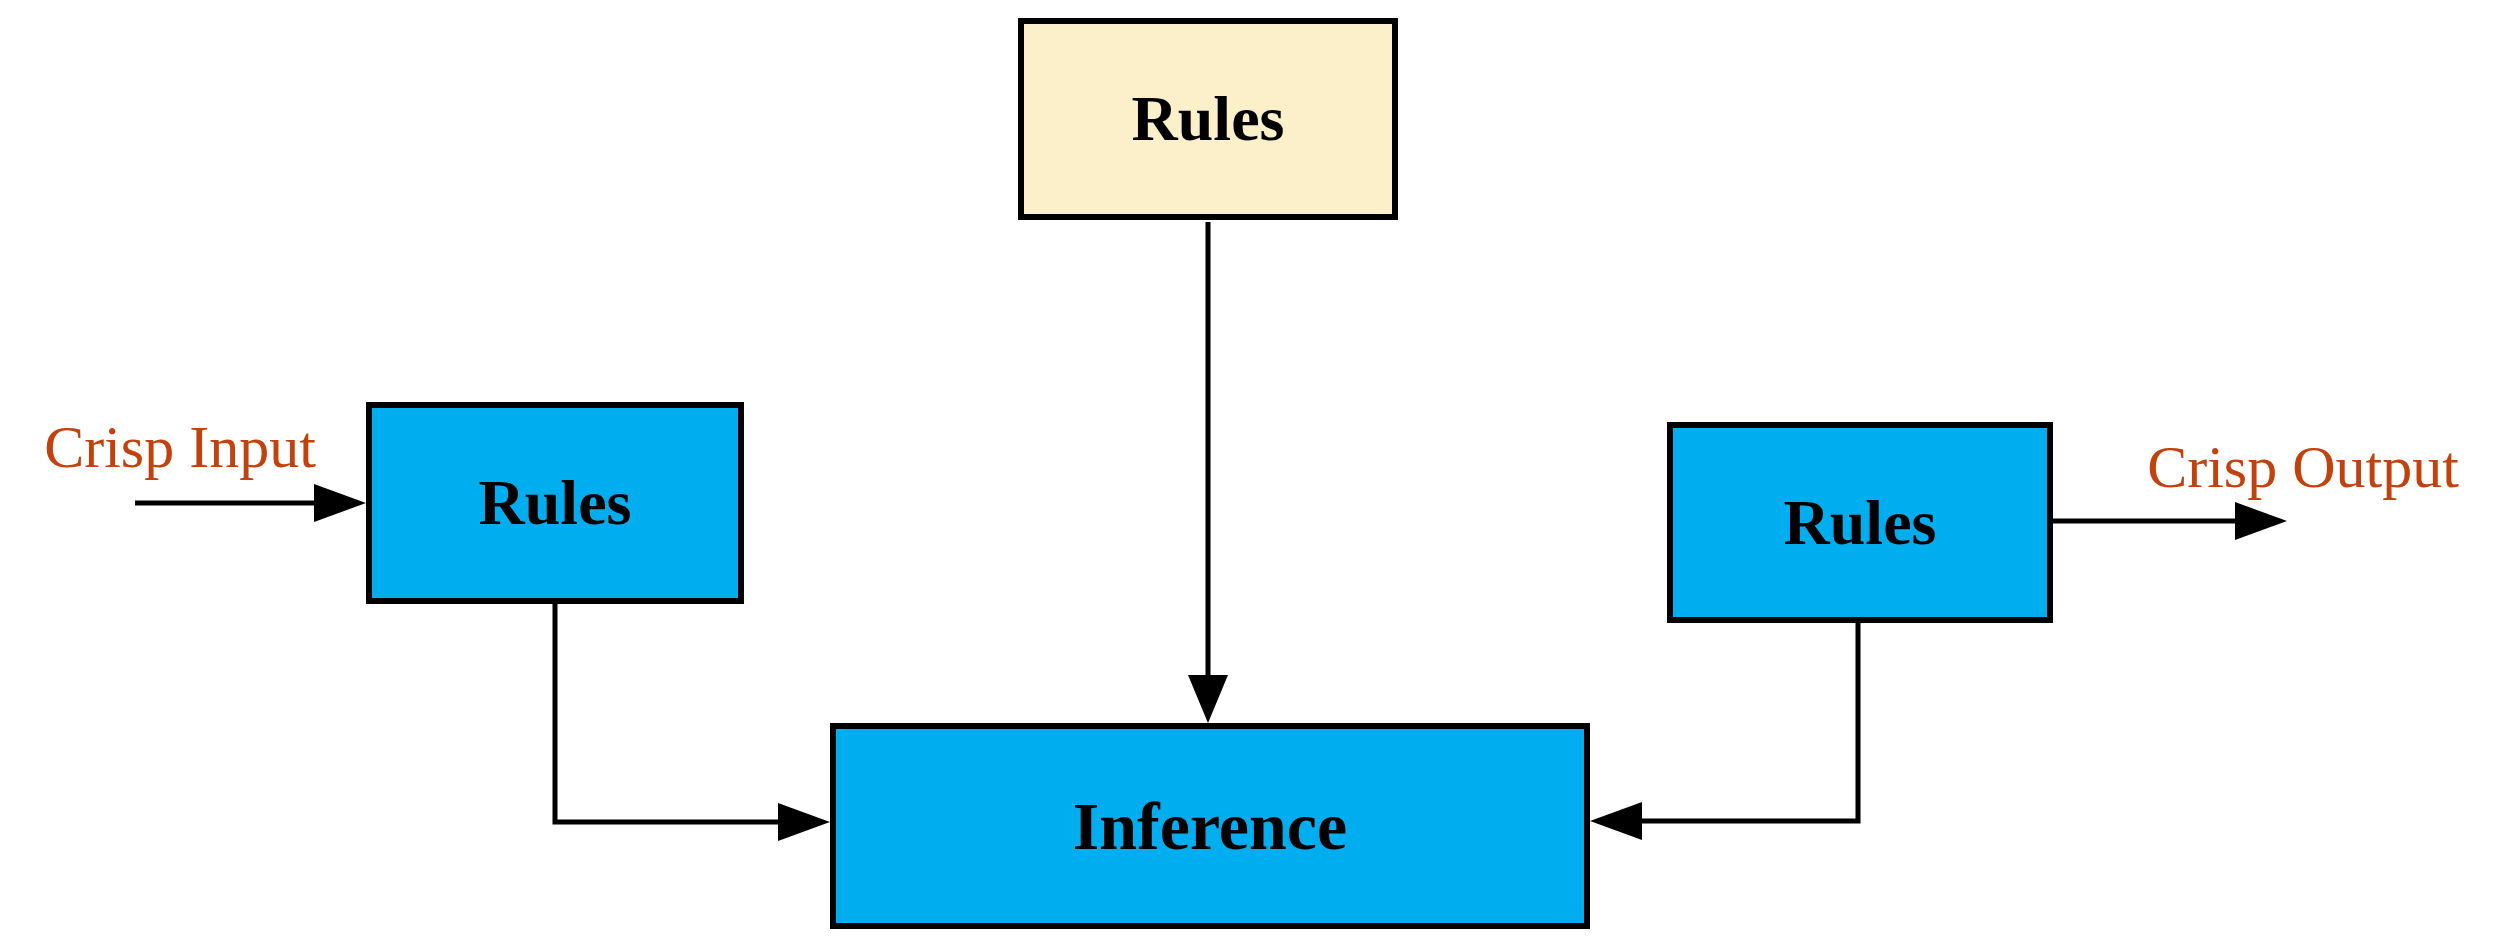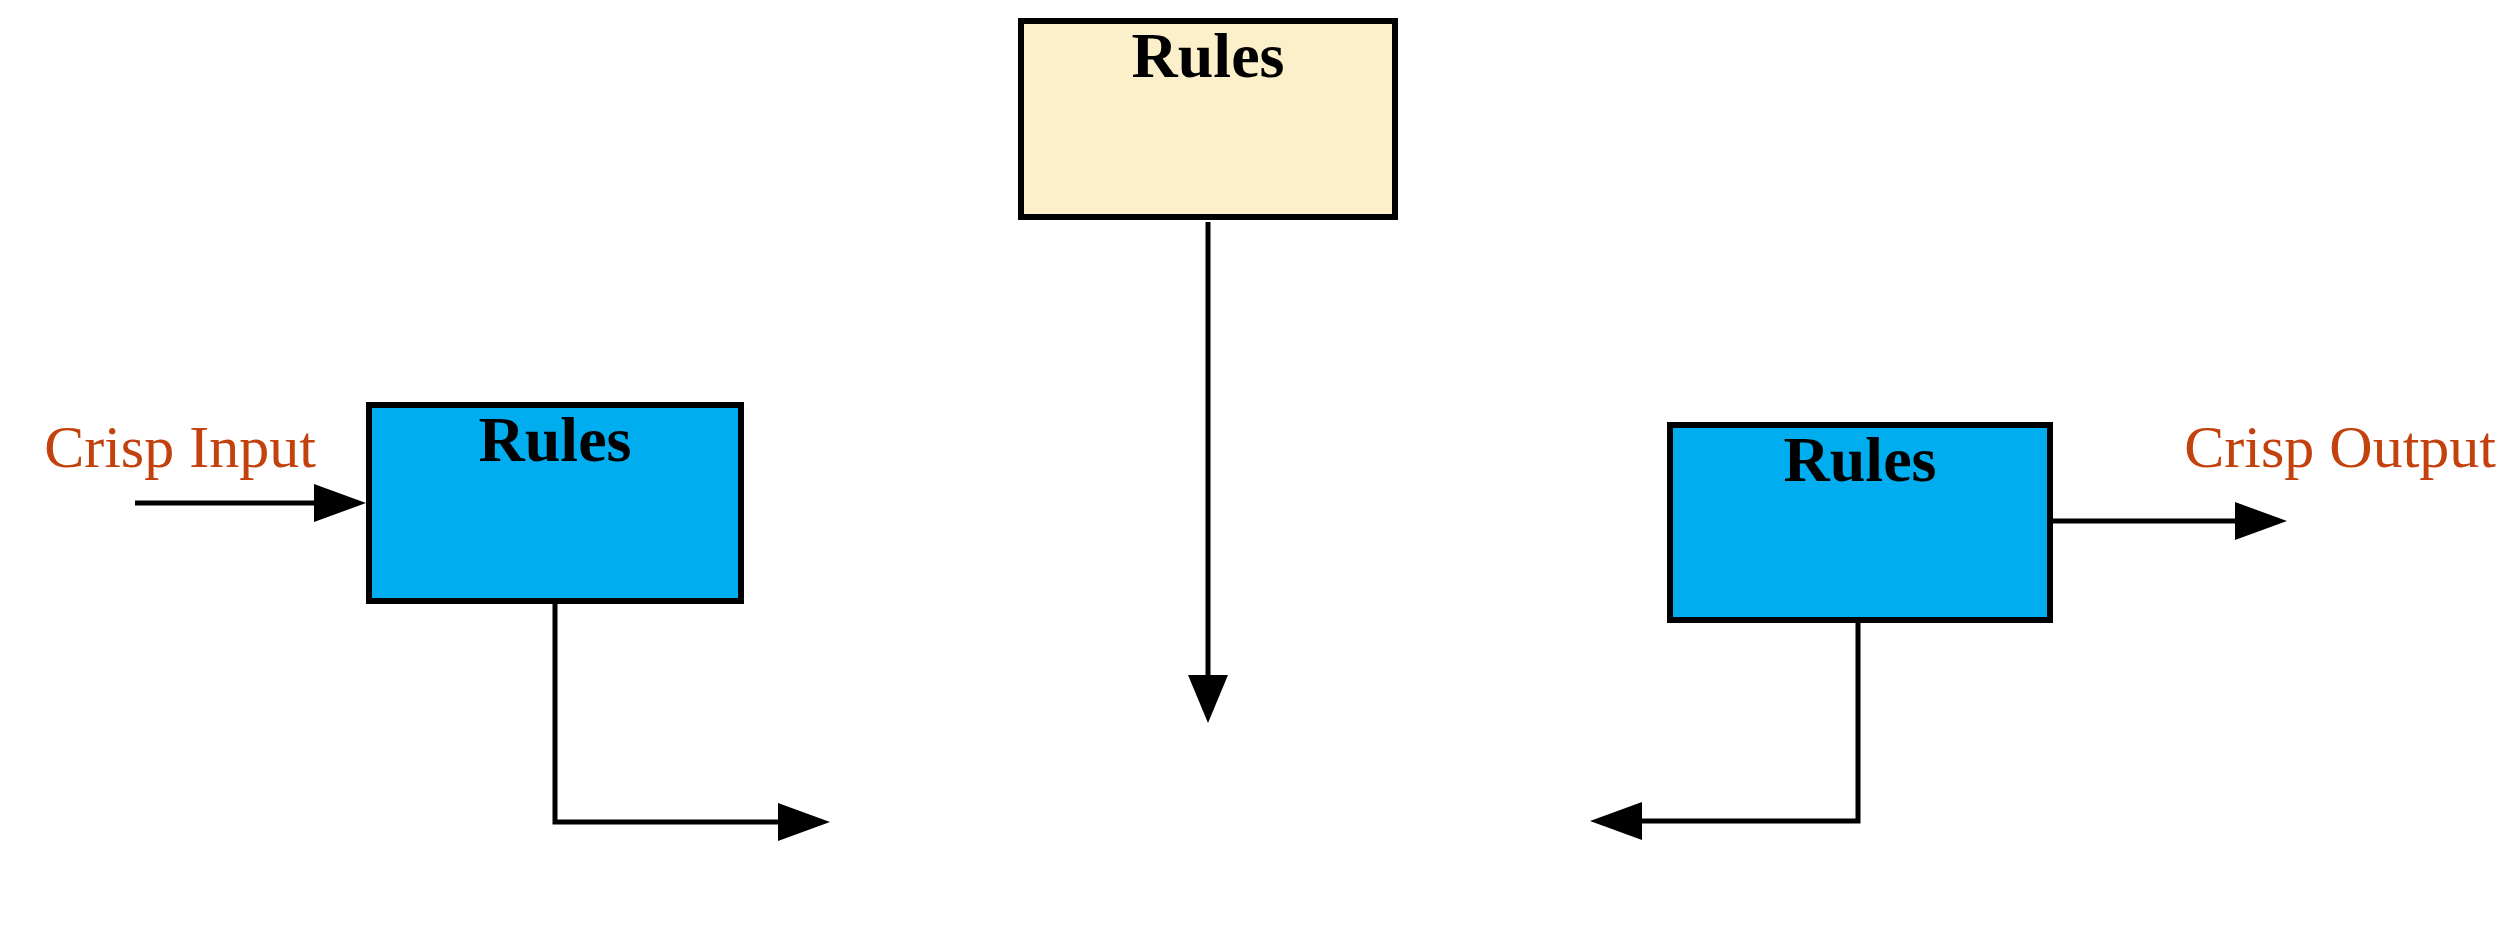--- a/index.html
+++ b/index.html
@@ -16,36 +16,36 @@
     font-family:"Liberation Serif", serif;
     overflow:hidden;
   }
   #wires{position:absolute;left:0;top:0;width:100%;height:100%;}
   #wires .wire{stroke:var(--line);stroke-width:5;fill:none;}
   #wires .head{fill:var(--line);stroke:none;}
   .node{
     position:absolute;
     box-sizing:border-box;
     border:6px solid var(--line);
-    display:flex;align-items:flex-start;justify-content:center;
+    display:flex;align-items:center;justify-content:center;
     font-weight:700;
     color:#000;
   }
   .node.blue{background:var(--node-blue);}
   .node.cream{background:var(--node-cream);}
   .node .node-label{font-size:64px;line-height:1;}
   #node-inference .node-label{font-size:68px;}
   .side-label{
     position:absolute;
     font-size:60px;line-height:1.05;
     font-weight:400;color:#c2410c;
     text-align:center;white-space:nowrap;
   }
   #label-crisp-input{left:8px;top:416px;width:344px;}
-  #label-crisp-output{left:2110px;top:416px;width:386px;text-align:right;}
+  #label-crisp-output{left:2110px;top:436px;width:386px;}
 </style>
 </head>
 <body>
 
 <div id="stage">
 
   <svg id="wires" viewBox="0 0 2499 941" xmlns="http://www.w3.org/2000/svg">
 
     <line class="wire" x1="135" y1="503" x2="318" y2="503"></line>
     <polygon class="head" points="366,503 314,484 314,522"></polygon>
@@ -68,18 +68,21 @@
   </div>
 
   <div class="node blue" id="node-left-rules" style="left:366px;top:402px;width:378px;height:202px;">
     <span class="node-label">Rules</span>
   </div>
 
   <div class="node blue" id="node-right-rules" style="left:1667px;top:422px;width:386px;height:201px;">
     <span class="node-label">Rules</span>
   </div>
 
+  <div class="node blue" id="node-inference" style="left:830px;top:723px;width:760px;height:206px;">
+    <span class="node-label">Inference</span>
+  </div>
 
   <div class="side-label" id="label-crisp-input">Crisp Input</div>
 
   <div class="side-label" id="label-crisp-output">Crisp Output</div>
 
 </div>
 
 </body></html>

